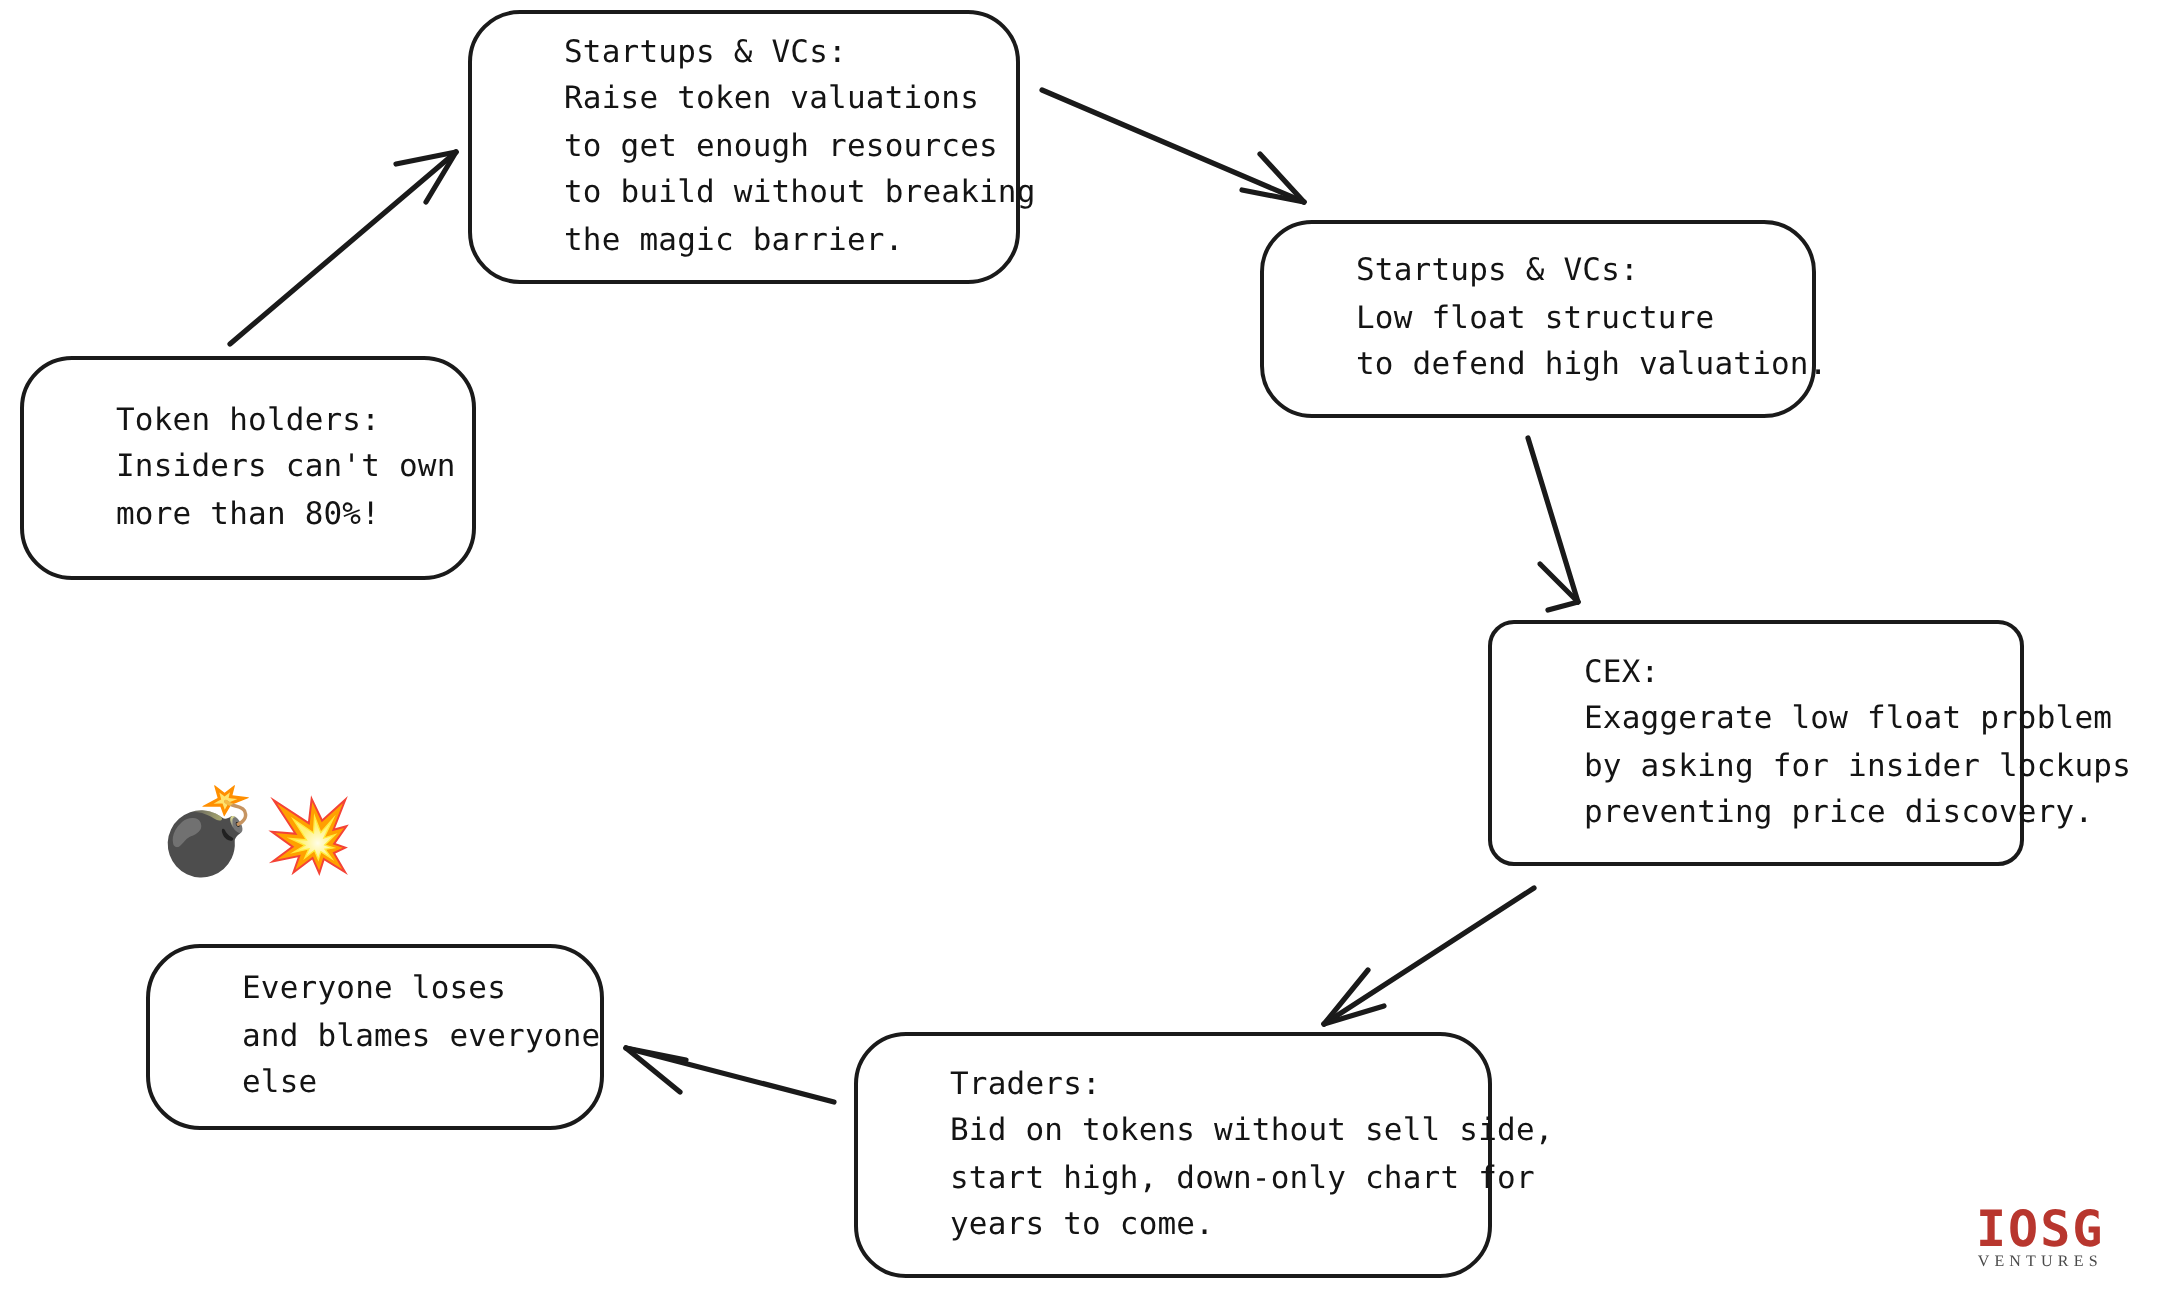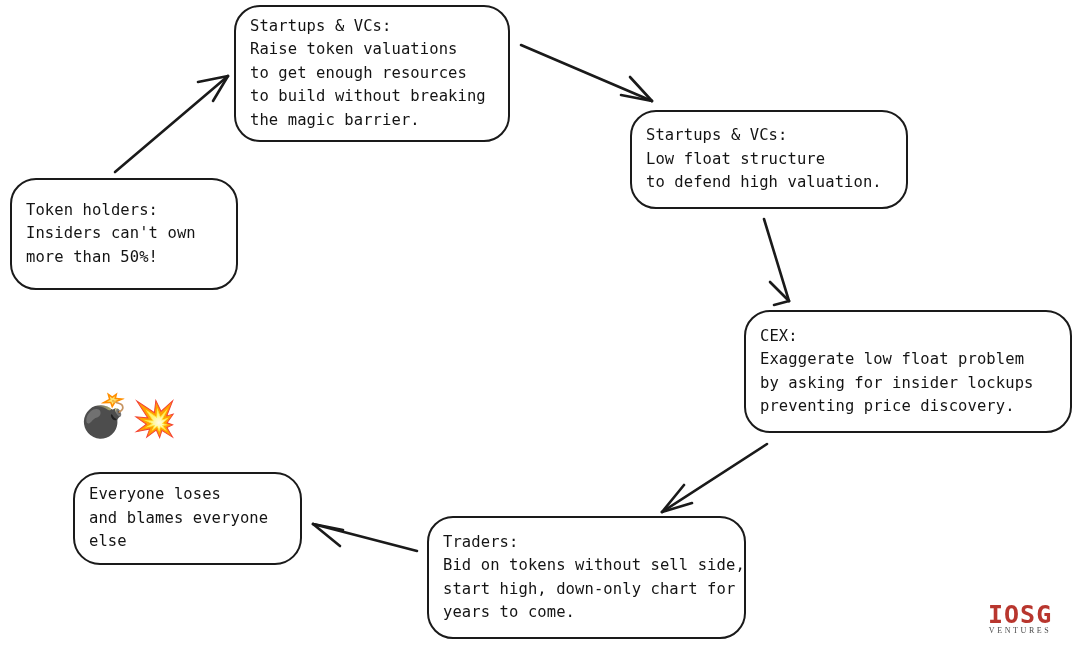--- a/index.html
+++ b/index.html
@@ -17,20 +17,21 @@
   }
   .node {
     position: absolute;
     box-sizing: border-box;
     border: 2.5px solid #1a1a1a;
     border-radius: 26px;
     background: #ffffff;
     display: flex;
     align-items: center;
     z-index: 2;
+    padding-left: 32px;
   }
   .node .txt {
     font-family: "DejaVu Sans Mono", "Liberation Mono", monospace;
     font-size: 15.5px;
     line-height: 23.5px;
     color: #141414;
     white-space: pre;
     padding: 0 14px;
     letter-spacing: 0.1px;
   }
@@ -100,35 +101,35 @@
         <path d="M 417 551 L 313 524" stroke="#1a1a1a" stroke-width="2.6" fill="none" stroke-linecap="round"></path>
         <line x1="313" y1="524" x2="343" y2="530" stroke="#1a1a1a" stroke-width="2.6" stroke-linecap="round"></line>
         <line x1="313" y1="524" x2="340" y2="546" stroke="#1a1a1a" stroke-width="2.6" stroke-linecap="round"></line>
       </g>
     </svg>
 
   <div id="nodes">
       <div class="node" style="left: 10px; top: 178px; width: 228px; height: 112px;">
         <div class="txt">Token holders:
 Insiders can't own
-more than 50%!</div>
+more than 80%!</div>
       </div>
       <div class="node" style="left: 234px; top: 5px; width: 276px; height: 137px;">
         <div class="txt">Startups &amp; VCs:
 Raise token valuations
 to get enough resources
 to build without breaking
 the magic barrier.</div>
       </div>
       <div class="node" style="left: 630px; top: 110px; width: 278px; height: 99px;">
         <div class="txt">Startups &amp; VCs:
 Low float structure
 to defend high valuation.</div>
       </div>
-      <div class="node" style="left: 744px; top: 310px; width: 328px; height: 123px;">
+      <div class="node" style="left: 744px; top: 310px; width: 268px; height: 123px; border-radius: 13px;">
         <div class="txt">CEX:
 Exaggerate low float problem
 by asking for insider lockups
 preventing price discovery.</div>
       </div>
       <div class="node" style="left: 427px; top: 516px; width: 319px; height: 123px;">
         <div class="txt">Traders:
 Bid on tokens without sell side,
 start high, down-only chart for
 years to come.</div>

